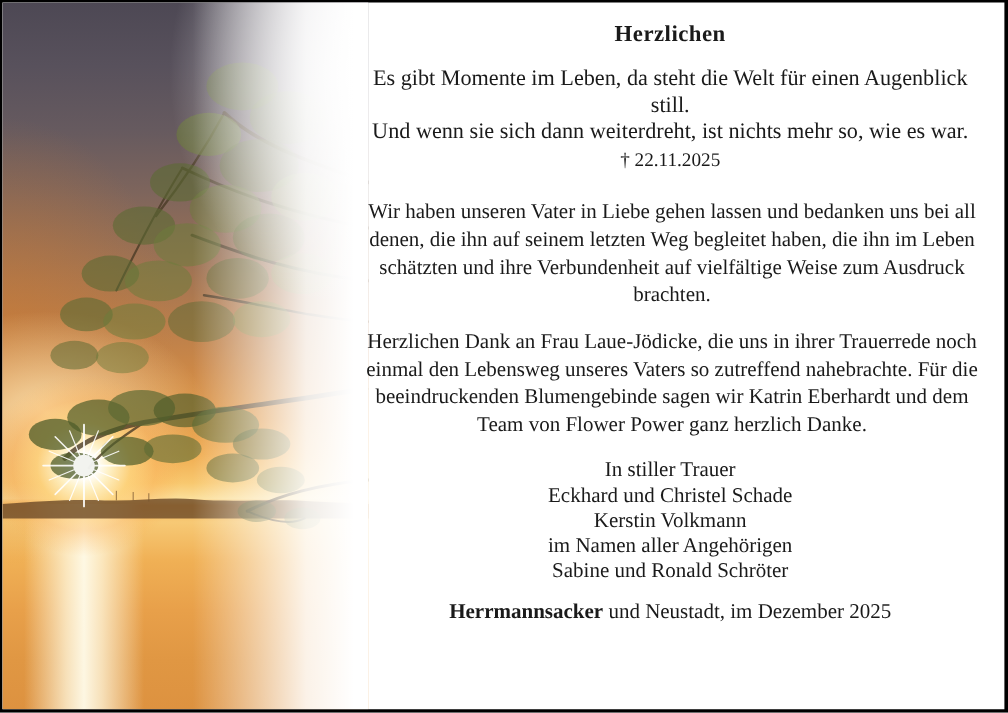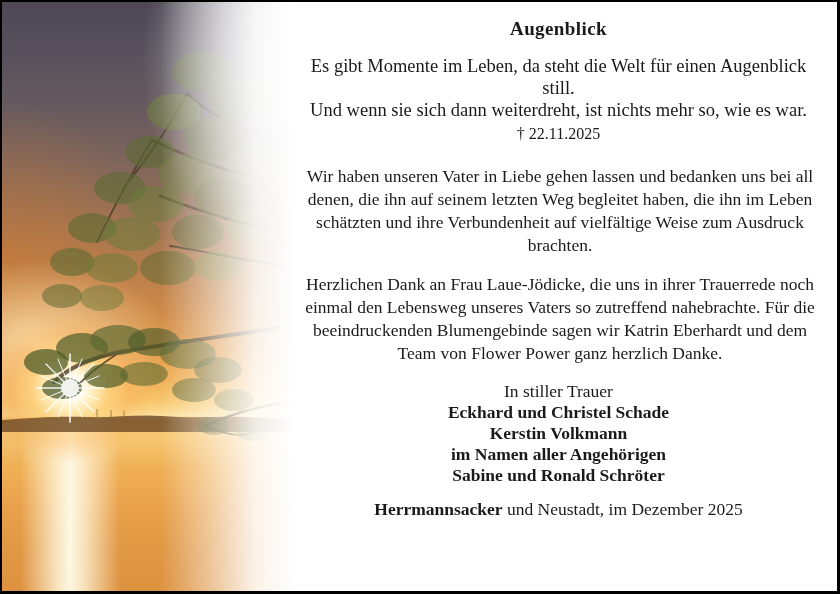--- a/index.html
+++ b/index.html
@@ -104,21 +104,21 @@
   }
   .para {
     margin: 16px auto;
     width: 532px;
     font-size: 17.5px;
     line-height: 23px;
   }
   .para-1 { margin-top: 21px; }
   .para-2 { margin-top: 16px; }
   .mourning { margin-top: 14px; font-size: 17.5px; line-height: 21px; }
-  .mourner { font-weight: bold; }
+  .mourner { font-weight: normal; }
   .closing-line { margin-top: 13px; font-size: 17.5px; line-height: 21px; }
   .closing-line .place { font-weight: bold; }
 </style>
 </head>
 <body>
 
 <div class="card">
 
   <div class="photo">
     <div class="sky"></div>
@@ -198,21 +198,21 @@
         <line x1="-29" y1="12" x2="29" y2="-12" stroke-width="1"></line>
         <circle cx="0" cy="0" r="9" fill="#ffffff" stroke="none"></circle>
       </g>
     </svg>
 
     <div class="white-fade"></div>
   </div>
 
   <div class="content">
 
-    <div class="header">Augenblick</div>
+    <div class="header">Herzlichen</div>
 
     <div class="quote">
       <div>Es gibt Momente im Leben, da steht die Welt für einen Augenblick still.</div>
       <div>Und wenn sie sich dann weiterdreht, ist nichts mehr so, wie es war.</div>
     </div>
 
 
     <div class="death-date">† 22.11.2025</div>
 
     <div class="para para-1">Wir haben unseren Vater in Liebe gehen lassen und bedanken uns bei all denen, die ihn auf seinem letzten Weg begleitet haben, die ihn im Leben schätzten und ihre Verbundenheit auf vielfältige Weise zum Ausdruck brachten.</div>

